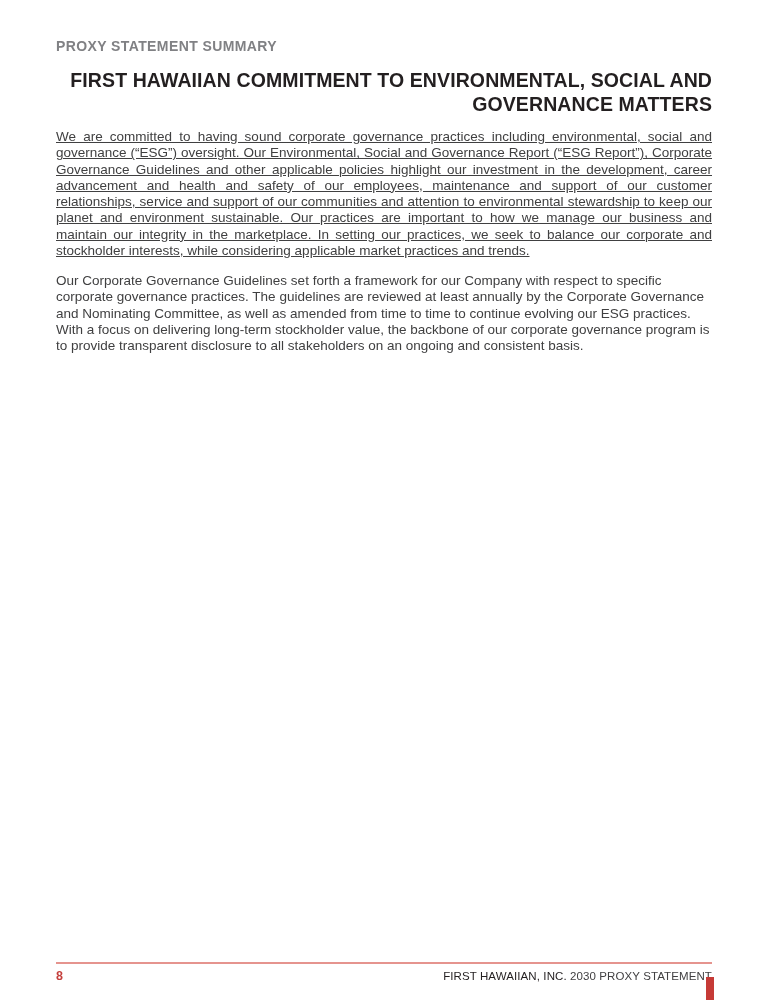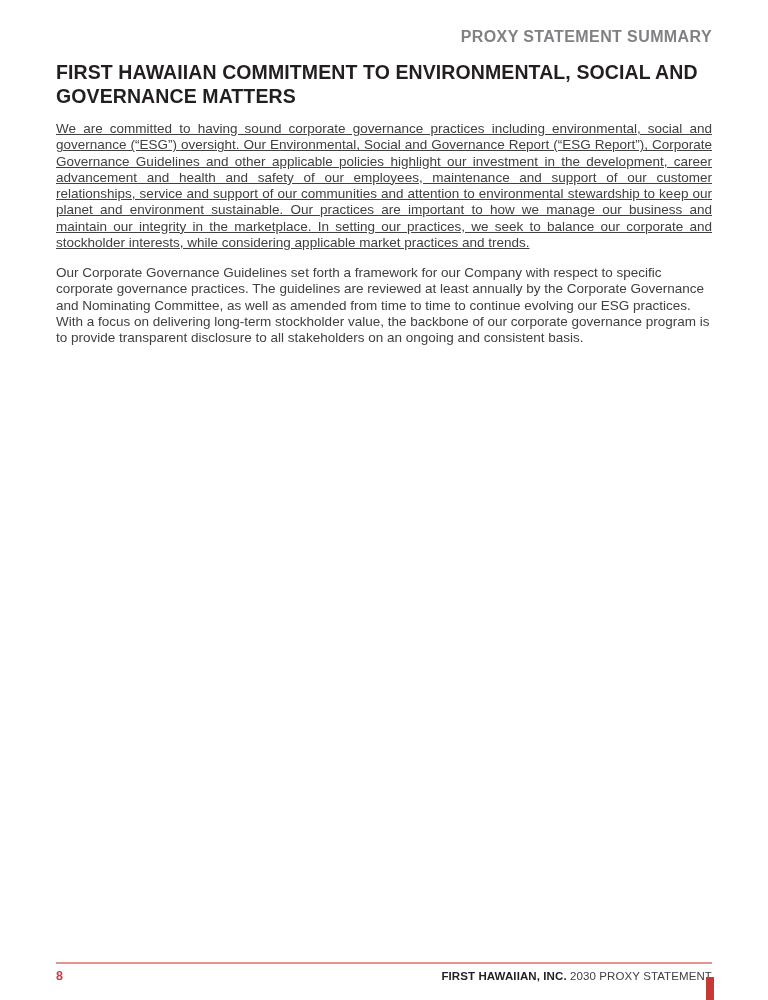--- a/index.html
+++ b/index.html
@@ -15,34 +15,34 @@
     color: #404041;
     overflow: hidden;
   }
   .content {
     position: absolute;
     left: 56px;
     top: 22px;
     width: 656px;
   }
   .eyebrow {
-    font-size: 16px;
+    font-size: 14px;
     font-weight: 700;
     letter-spacing: 0.4px;
     color: #808184;
-    margin: 6px 0 14px 0;
-    text-align: right;
+    margin: 16px 0 14px 0;
   }
   .page-title {
     font-size: 19.5px;
     font-weight: 700;
     line-height: 24px;
     color: #231f20;
     letter-spacing: 0.1px;
     margin: 0 0 13px 0;
+    text-align: right;
   }
   .body-copy p {
     font-size: 13.5px;
     line-height: 16.25px;
     color: #404041;
     margin: 0 0 14px 0;
   }
   .body-copy p.justified {
     text-align: justify;
     text-decoration: underline;
@@ -68,21 +68,21 @@
     font-size: 12.5px;
     font-weight: 700;
     color: #c5403d;
   }
   .running-title {
     font-size: 11.5px;
     color: #414042;
     letter-spacing: 0.1px;
   }
   .running-title .company {
-    font-weight: 700;
+    font-weight: 400;
     color: #231f20;
   }
   .page-edge-tab {
     position: absolute;
     left: 706px;
     top: 977px;
     width: 8px;
     height: 23px;
     background: #c63a36;
   }

